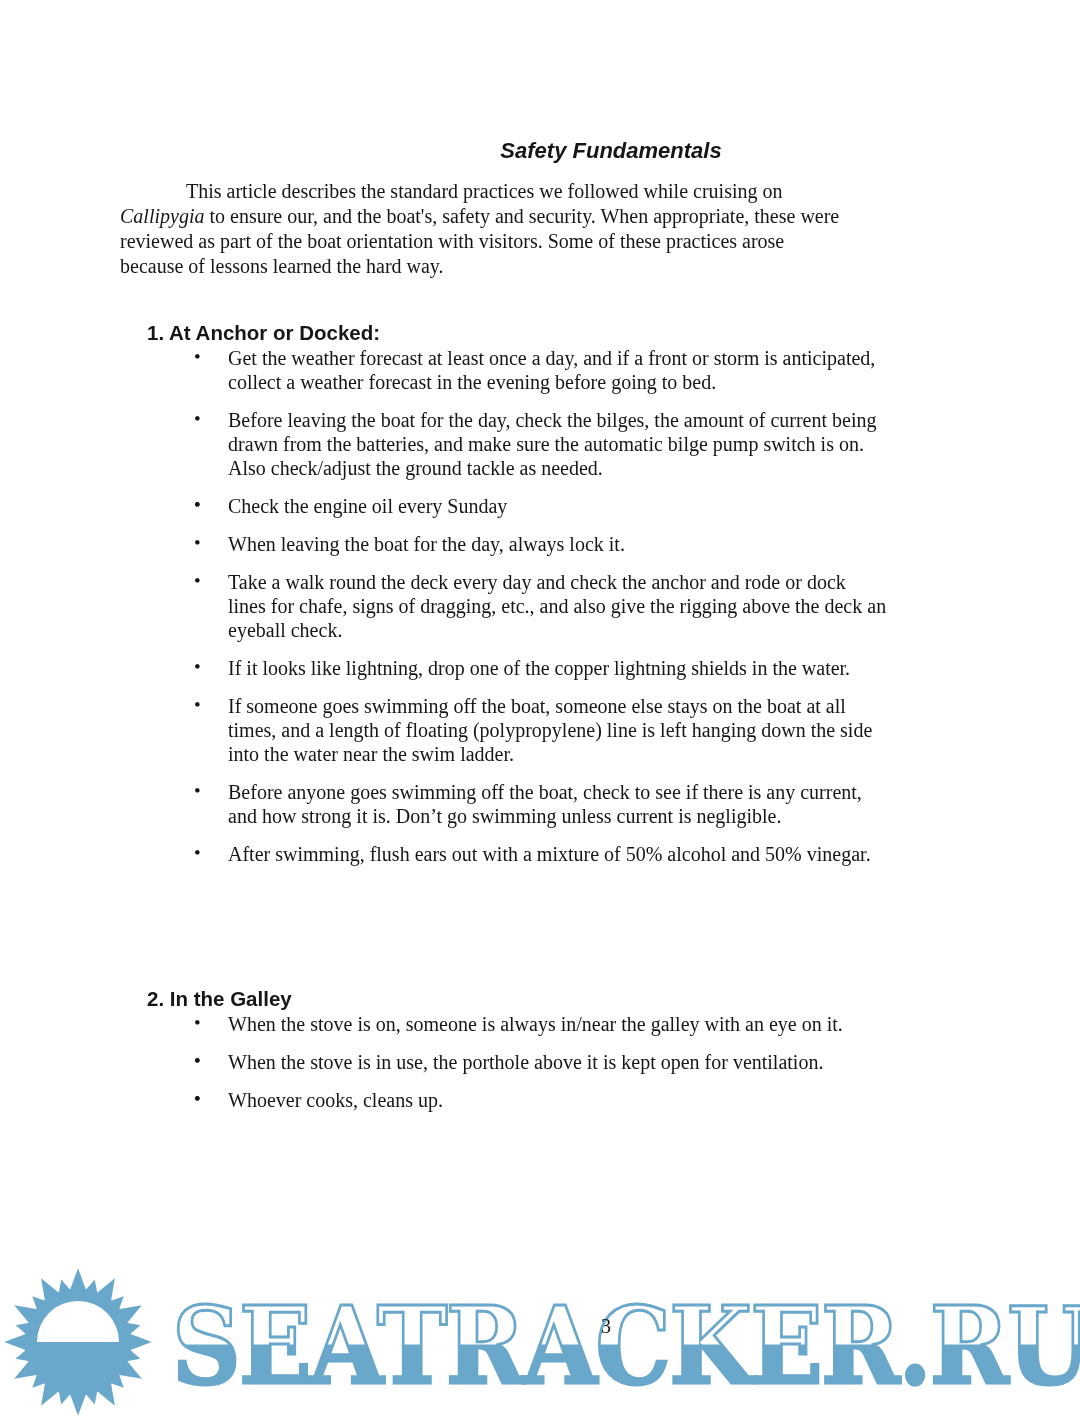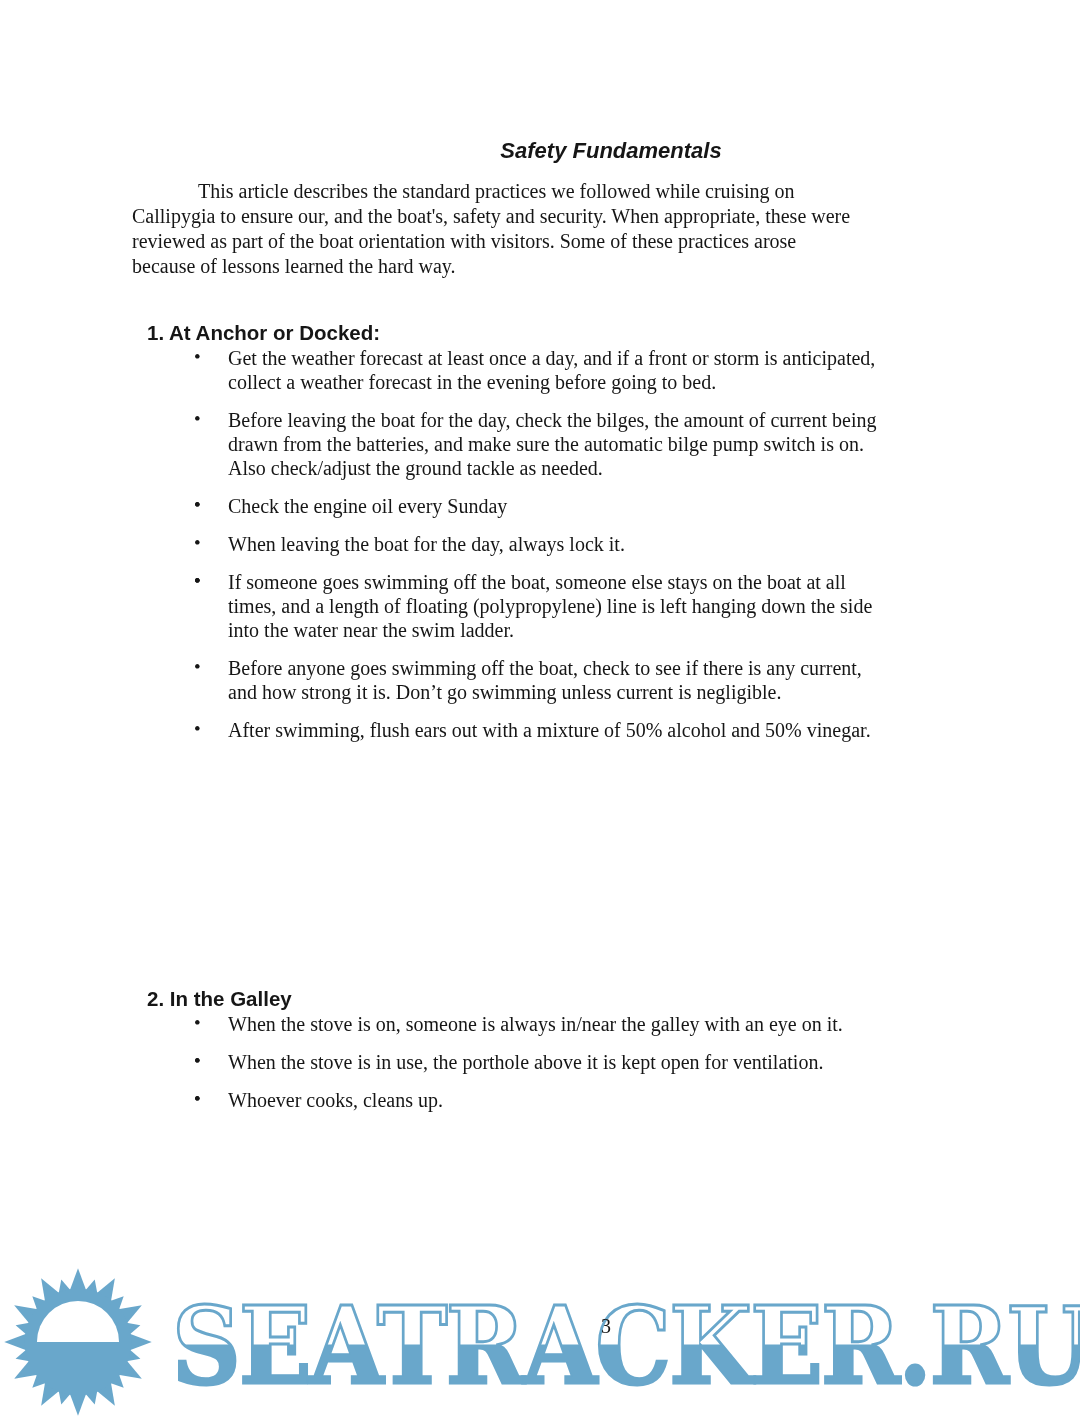--- a/index.html
+++ b/index.html
@@ -18,28 +18,28 @@
     padding-left: 56px;
     margin: 0;
     text-align: center;
     font-family: "Liberation Sans", sans-serif;
     font-style: italic;
     font-weight: bold;
     font-size: 22px;
   }
   .intro {
     position: absolute;
-    top: 179px; left: 132px; width: 890px;
+    top: 179px; left: 120px; width: 890px;
     margin: 0;
     font-size: 20px;
     line-height: 25px;
     white-space: pre-line;
     text-indent: 66px;
   }
-  .intro .boatname { }
+  .intro .boatname { font-style: italic; }
   .sec-heading {
     position: absolute;
     left: 130px;
     margin: 17px;
     font-family: "Liberation Sans", sans-serif;
     font-weight: bold;
     font-size: 20.5px;
   }
   .bullet-list {
     position: absolute;
@@ -118,22 +118,24 @@
 
   <ul class="bullet-list" style="top:346px">
     <li><span class="bullet">•</span><span class="li-text">Get the weather forecast at least once a day, and if a front or storm is anticipated,
 collect a weather forecast in the evening before going to bed.</span></li>
     <li><span class="bullet">•</span><span class="li-text">Before leaving the boat for the day, check the bilges, the amount of current being
 drawn from the batteries, and make sure the automatic bilge pump switch is on.
 Also check/adjust the ground tackle as needed.</span></li>
     <li><span class="bullet">•</span></li>
     <li><span class="bullet">•</span><span class="li-text">Check the engine oil every Sunday</span></li>
     <li><span class="bullet">•</span><span class="li-text">When leaving the boat for the day, always lock it.</span></li>
-    <li><span class="bullet">•</span></li>
-    <li><span class="bullet">•</span></li>
+    <li><span class="bullet">•</span><span class="li-text">Take a walk round the deck every day and check the anchor and rode or dock
+lines for chafe, signs of dragging, etc., and also give the rigging above the deck an
+eyeball check.</span></li>
+    <li><span class="bullet">•</span><span class="li-text">If it looks like lightning, drop one of the copper lightning shields in the water.</span></li>
     <li><span class="bullet">•</span><span class="li-text">If someone goes swimming off the boat, someone else stays on the boat at all
 times, and a length of floating (polypropylene) line is left hanging down the side
 into the water near the swim ladder.</span></li>
     <li><span class="bullet">•</span><span class="li-text">Before anyone goes swimming off the boat, check to see if there is any current,
 and how strong it is. Don’t go swimming unless current is negligible.</span></li>
     <li><span class="bullet">•</span><span class="li-text">After swimming, flush ears out with a mixture of 50% alcohol and 50% vinegar.</span></li>
   </ul>
 
   <h2 class="sec-heading" style="top:970px">2. In the Galley</h2>
 

